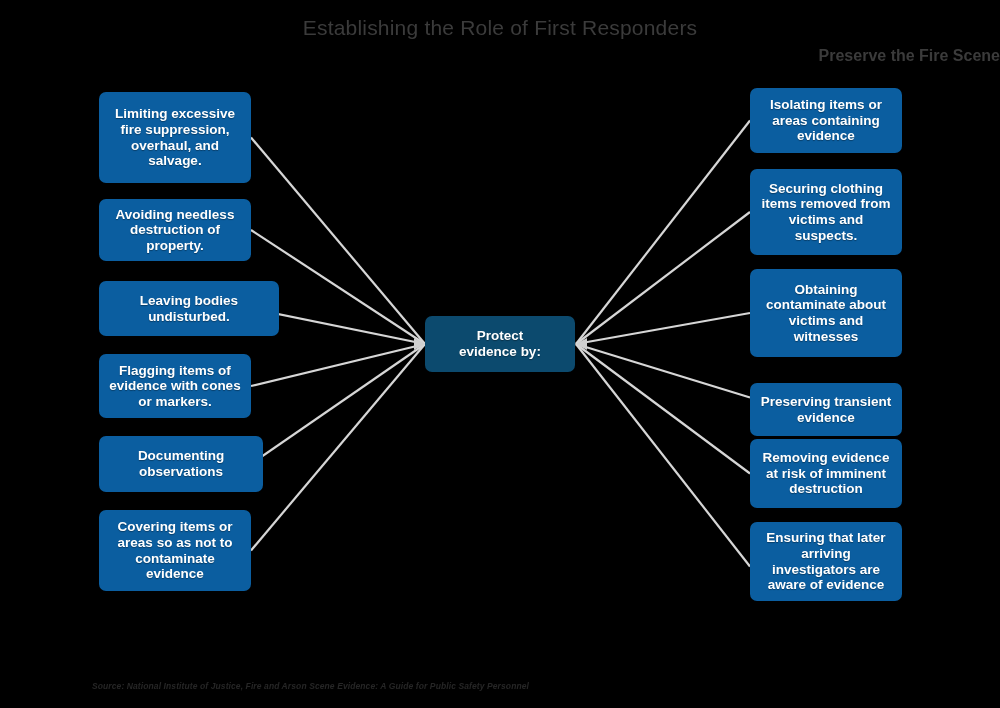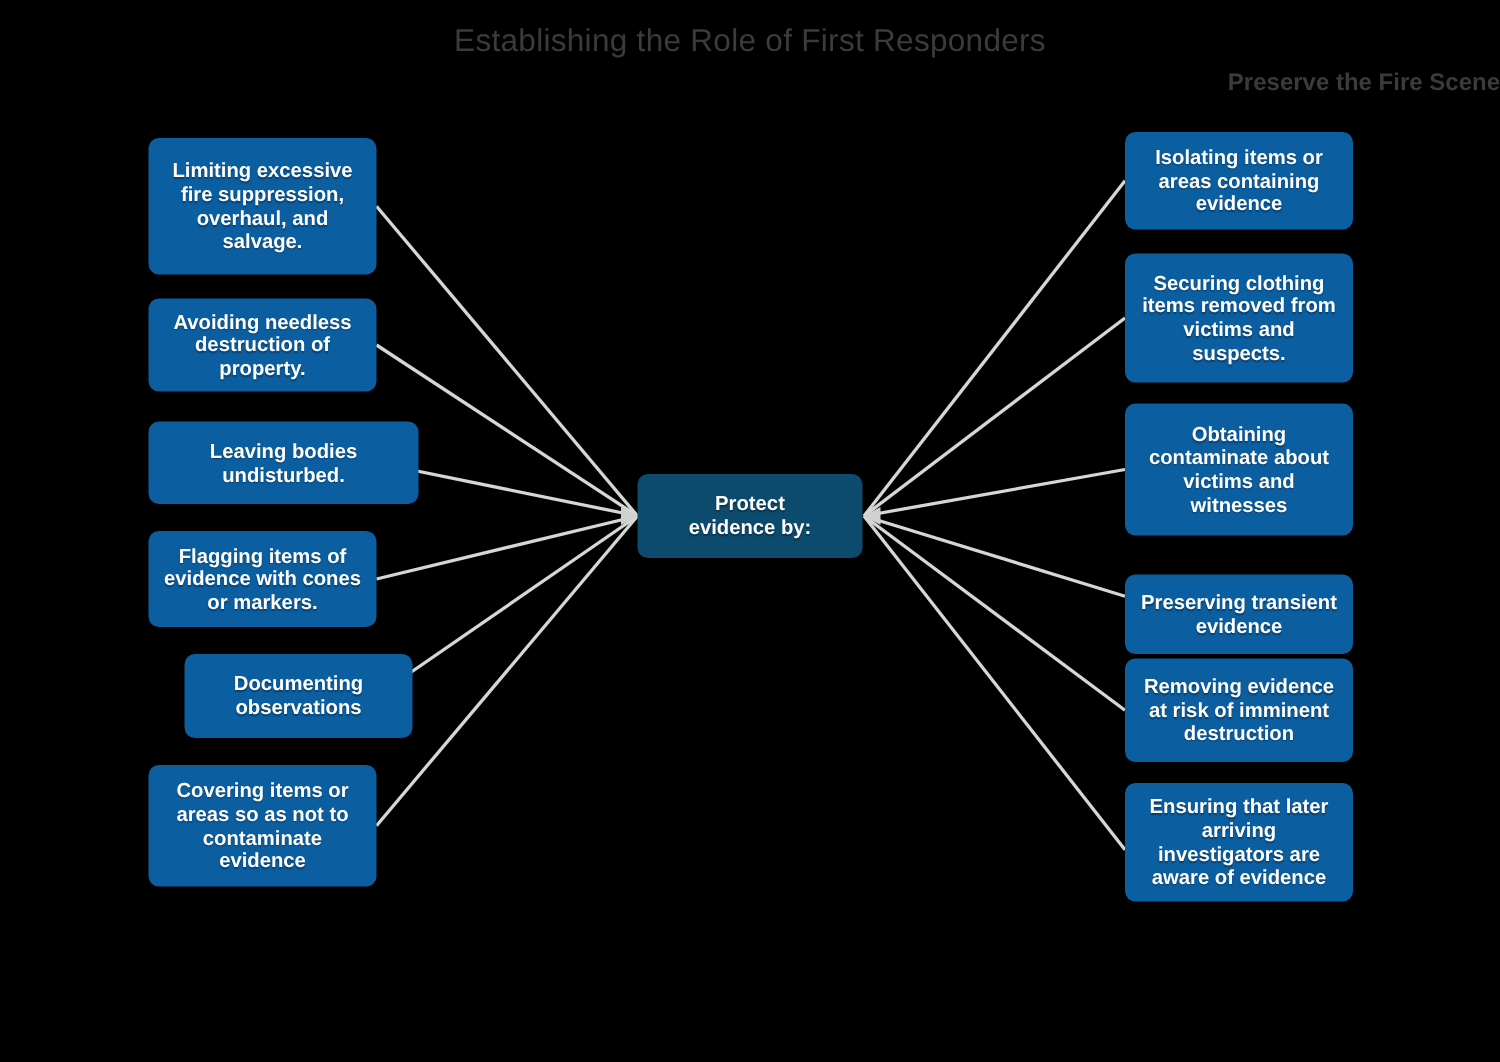--- a/index.html
+++ b/index.html
@@ -127,21 +127,21 @@
       </div>
       <div class="node" style="left: 99px; top: 199px; width: 152px; height: 62px;">
         <span>Avoiding needless destruction of property.</span>
       </div>
       <div class="node" style="left: 99px; top: 281px; width: 180px; height: 55px;">
         <span>Leaving bodies undisturbed.</span>
       </div>
       <div class="node" style="left: 99px; top: 354px; width: 152px; height: 64px;">
         <span>Flagging items of evidence with cones or markers.</span>
       </div>
-      <div class="node" style="left: 99px; top: 436px; width: 152px; height: 56px; margin-left: 24px;">
+      <div class="node" style="left: 99px; top: 436px; width: 164px; height: 56px;">
         <span>Documenting observations</span>
       </div>
       <div class="node" style="left: 99px; top: 510px; width: 152px; height: 81px;">
         <span>Covering items or areas so as not to contaminate evidence</span>
       </div>
       <div class="node" style="left: 750px; top: 88px; width: 152px; height: 65px;">
         <span>Isolating items or areas containing evidence</span>
       </div>
       <div class="node" style="left: 750px; top: 169px; width: 152px; height: 86px;">
         <span>Securing clothing items removed from victims and suspects.</span>
@@ -159,14 +159,15 @@
         <span>Ensuring that later arriving investigators are aware of evidence</span>
       </div>
       <div class="node center" style="left: 425px; top: 316px; width: 150px; height: 56px;">
         <div>
           <div>Protect</div>
           <div>evidence by:</div>
         </div>
       </div>
     </div>
 
+  <div class="source-note">Source: National Institute of Justice, Fire and Arson Scene Evidence: A Guide for Public Safety Personnel</div>
 
 </div>
 
 </body></html>

